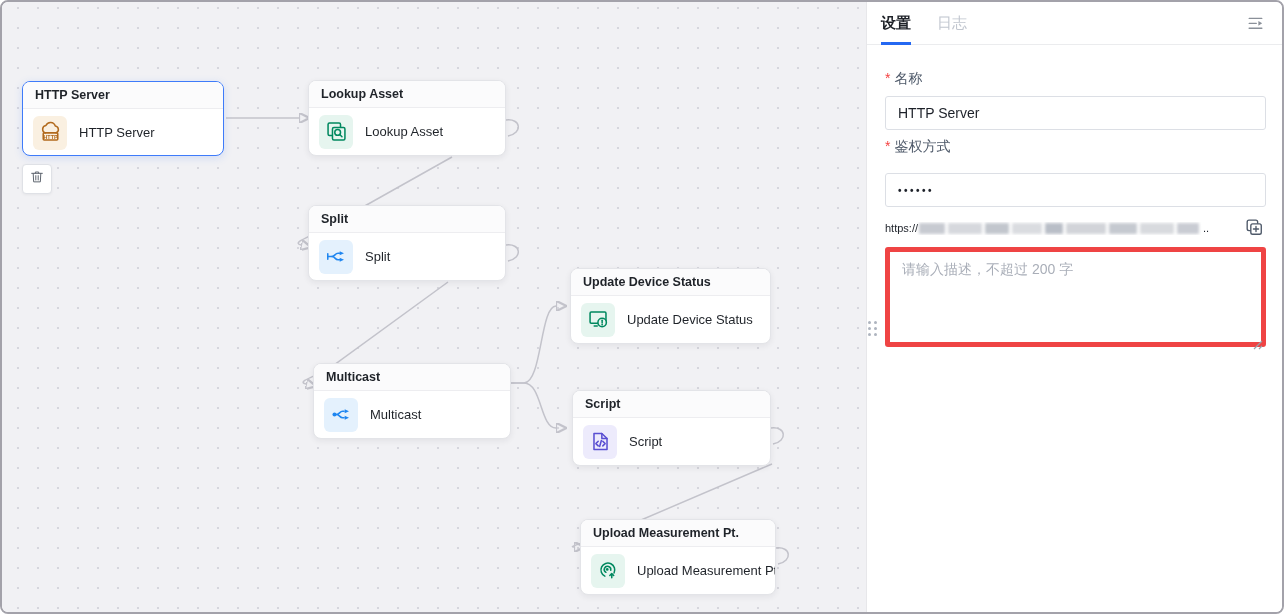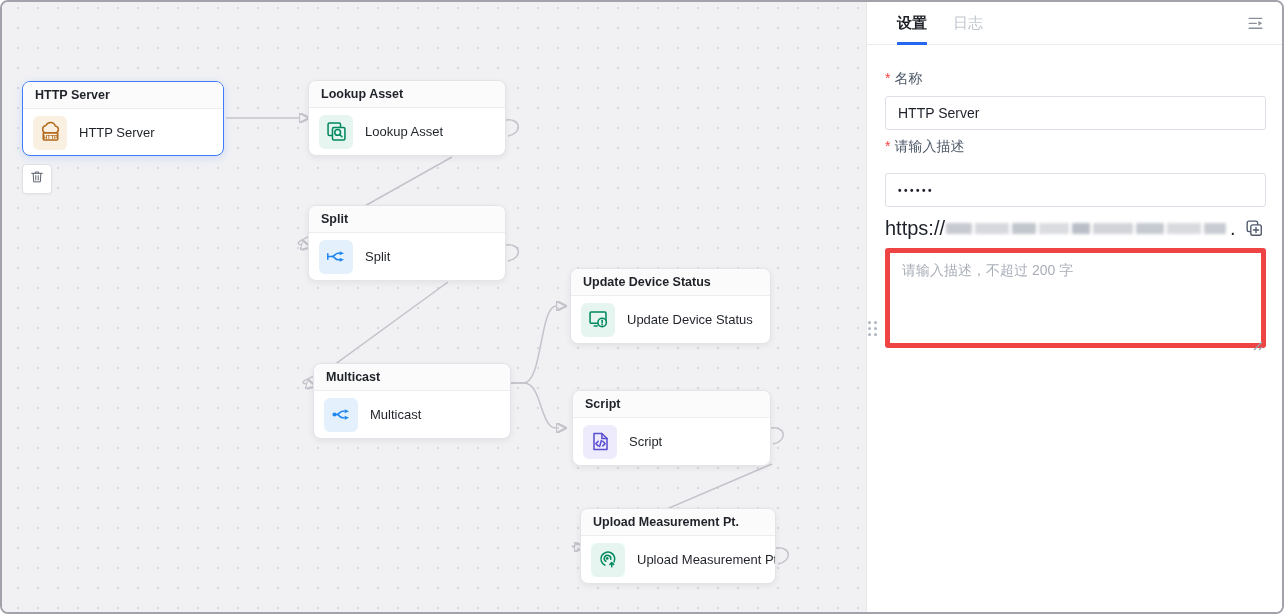--- a/index.html
+++ b/index.html
@@ -34,33 +34,33 @@
   .icon-green { background:#e6f5ef; color:#00885f; }
   .icon-blue  { background:#e4f1fd; color:#1f86f0; }
   .icon-purple{ background:#edebfc; color:#5a4fd2; }
 
   .n-http    { left:20px;  top:79px;  width:202px; height:75px; }
   .n-lookup  { left:306px; top:78px;  width:198px; height:76px; }
   .n-split   { left:306px; top:203px; width:198px; height:76px; }
   .n-multi   { left:311px; top:361px; width:198px; height:76px; }
   .n-update  { left:568px; top:266px; width:201px; height:76px; }
   .n-script  { left:570px; top:388px; width:199px; height:76px; }
-  .n-upload  { left:578px; top:506px; width:196px; height:76px; }
+  .n-upload  { left:578px; top:517px; width:196px; height:76px; }
 
   .trash-btn{ position:absolute; left:20px; top:162px; width:30px; height:30px; background:#fff;
               border:1px solid #dfe1e6; border-radius:4px; display:flex; align-items:center;
               justify-content:center; cursor:pointer; color:#5f6670; box-shadow:0 1px 3px rgba(0,0,0,.05); }
   .trash-btn svg{ width:16px; height:16px; stroke:currentColor; fill:none; stroke-width:1.5;
                   stroke-linecap:round; stroke-linejoin:round; }
 
   
   .panel{ position:absolute; left:864px; right:0; top:0; bottom:0; background:#fff;
           border-left:1px solid #e7e7ea; }
   .tabbar{ position:relative; height:43px; border-bottom:1px solid #ebecee;
-           display:flex; align-items:center; padding:0 16px 0 30px; }
+           display:flex; align-items:center; padding:0 16px 0 14px; }
   .tab{ font-size:15px; cursor:pointer; position:relative; height:100%;
         display:flex; align-items:center; }
   .tab.active{ color:#1f2329; font-weight:700; }
   .tab.active::after{ content:""; position:absolute; left:0; right:0; bottom:-1px; height:3px;
                       background:#2468f2; }
   .tab.inactive{ color:#c1c6cf; margin-left:26px; }
   .collapse-btn{ margin-left:auto; width:22px; height:22px; cursor:pointer; color:#8a9099;
                  display:flex; align-items:center; justify-content:center; }
   .collapse-btn svg{ width:19px; height:19px; stroke:currentColor; stroke-width:1.8;
                      stroke-linecap:round; }
@@ -74,21 +74,21 @@
                font-family:"Liberation Sans","DejaVu Sans",sans-serif; }
   .pwd{ font-size:10px; letter-spacing:2.5px; font-weight:700; margin-top:9px; }
   .select-box{ position:relative; width:100%; height:34px; border:1px solid #dcdfe5;
                border-radius:3px; display:flex; align-items:center; padding:0 30px 0 12px;
                font-size:14px; color:#1d2129; cursor:pointer; background:#fff; }
   .select-box .chev{ position:absolute; right:9px; top:9px; width:16px; height:16px; color:#9aa0a9; }
   .select-box .chev svg{ width:16px; height:16px; stroke:currentColor; fill:none; stroke-width:1.6;
                          stroke-linecap:round; stroke-linejoin:round; }
 
   .url-row{ display:flex; align-items:center; margin-top:10px; }
-  .url-text{ font-size:20px; color:#1d2129; display:flex; align-items:center; flex:1 1 auto;
+  .url-text{ font-size:11px; color:#1d2129; display:flex; align-items:center; flex:1 1 auto;
              overflow:hidden; white-space:nowrap; }
   .url-masked{ display:inline-flex; align-items:center; height:13px; margin:0 1px;
                filter:blur(1.6px); }
   .url-masked i{ display:inline-block; height:11px; border-radius:1px; margin-right:3px; }
   .url-masked i:nth-child(1){ width:26px; background:#c7cad1; }
   .url-masked i:nth-child(2){ width:34px; background:#d6d8dd; }
   .url-masked i:nth-child(3){ width:24px; background:#c2c6cd; }
   .url-masked i:nth-child(4){ width:30px; background:#dadce0; }
   .url-masked i:nth-child(5){ width:18px; background:#b9bec7; }
   .url-masked i:nth-child(6){ width:40px; background:#d2d4d9; }
@@ -296,21 +296,21 @@
 
       <div class="form-item">
         <div class="form-label">
           <span class="req">*</span><span>名称</span>
         </div>
         <input class="text-input" type="text" value="HTTP Server" style="">
       </div>
 
       <div class="form-item">
         <div class="form-label">
-          <span class="req">*</span><span>请输入描述</span>
+          <span class="req">*</span><span>鉴权方式</span>
         </div>
         <input class="text-input pwd" type="text" readonly="" value="••••••" style="">
       </div>
 
       <div class="form-item">
         <div class="url-row">
           <span class="url-text">
             <span>https://</span>
             <span class="url-masked">
               <i></i>

